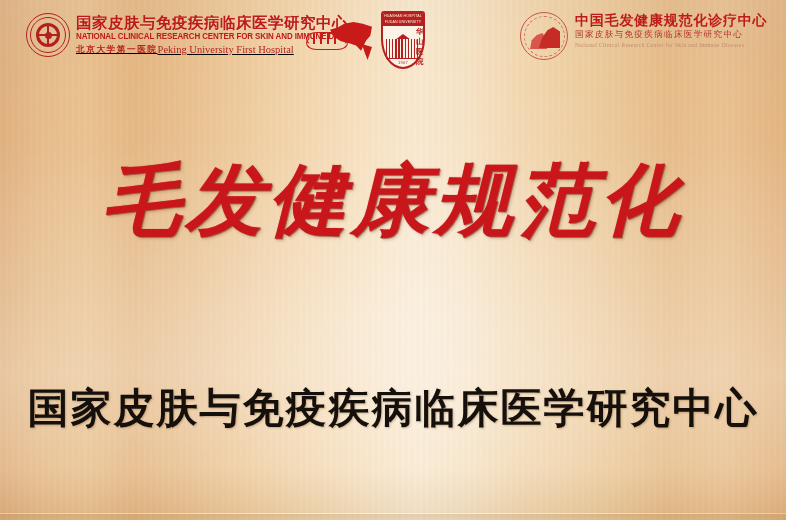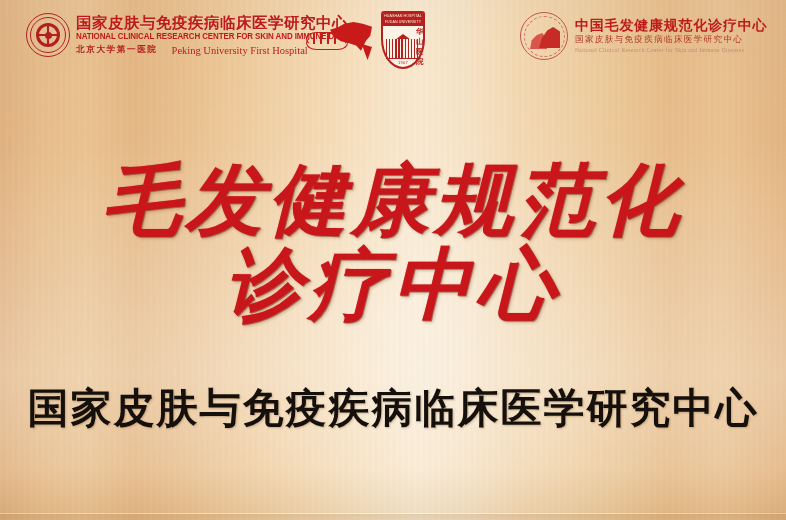--- a/index.html
+++ b/index.html
@@ -94,21 +94,21 @@
     letter-spacing:.5px;white-space:nowrap;
     font-family:"Liberation Sans", sans-serif;
     text-shadow:0 1px 0 rgba(255,255,255,.25);
   }
   .en-cond{
     color:#BE1A1A;font-weight:bold;font-size:8.3px;line-height:11px;
     letter-spacing:-.1px;white-space:nowrap;transform:scaleX(.96);
     transform-origin:left center;
     font-family:"Liberation Sans", sans-serif;
   }
-  .row3{display:flex;align-items:center;gap:14px;margin-top:2px;}
+  .row3{display:flex;align-items:flex-start;margin-top:2px;text-decoration:underline;}
   .cn-small{
     color:#B42222;font-size:8.6px;letter-spacing:1.6px;white-space:nowrap;
     font-family:"Liberation Serif", serif;font-weight:bold;
   }
   .en-serif{
     color:#B42222;font-size:10.5px;white-space:nowrap;
     font-family:"Liberation Serif", serif;
   }
 
   
@@ -160,21 +160,21 @@
     content:"";position:absolute;left:30%;right:30%;top:-5px;height:5px;
     background:#B5201F;clip-path:polygon(0% 100%,50% 0%,100% 100%);
   }
   #shield-year{
     position:absolute;left:0;right:0;bottom:4px;text-align:center;
     color:#B5201F;font-size:4px;letter-spacing:.3px;
     font-family:"Liberation Sans", sans-serif;
   }
 
   
-  #header-right{position:absolute;left:520px;top:12px;display:flex;align-items:center;gap:7px;}
+  #header-right{position:absolute;left:520px;top:12px;display:flex;align-items:flex-start;gap:7px;}
   .seal2{
     width:48px;height:48px;border-radius:50%;
     border:1.3px solid #C2564A;box-sizing:border-box;position:relative;flex:none;
   }
   .seal2:before{
     content:"";position:absolute;left:2.5px;top:2.5px;right:2.5px;bottom:2.5px;
     border:.8px dashed rgba(194,86,74,.75);border-radius:50%;
   }
   .flame{
     position:absolute;left:9px;top:14px;width:30px;height:22px;
@@ -288,20 +288,19 @@
       <div>
         <div class="cn-main2">中国毛发健康规范化诊疗中心</div>
         <div class="cn-sub2">国家皮肤与免疫疾病临床医学研究中心</div>
         <div class="en-tiny2">National Clinical Research Center for Skin and Immune Diseases</div>
       </div>
     </div>
   </div>
 
   <div id="title-block" class="layer">
     <div class="title-line" id="title-line-1">毛发健康规范化</div>
-    <div class="title-line" id="title-line-2">诊疗中心</div>
   </div>
 
   <div id="subtitle" class="layer">国家皮肤与免疫疾病临床医学研究中心</div>
 
   <div id="bottom-edge" class="layer"></div>
   <div id="bottom-edge2" class="layer"></div>
 </div>
 
 </body></html>

